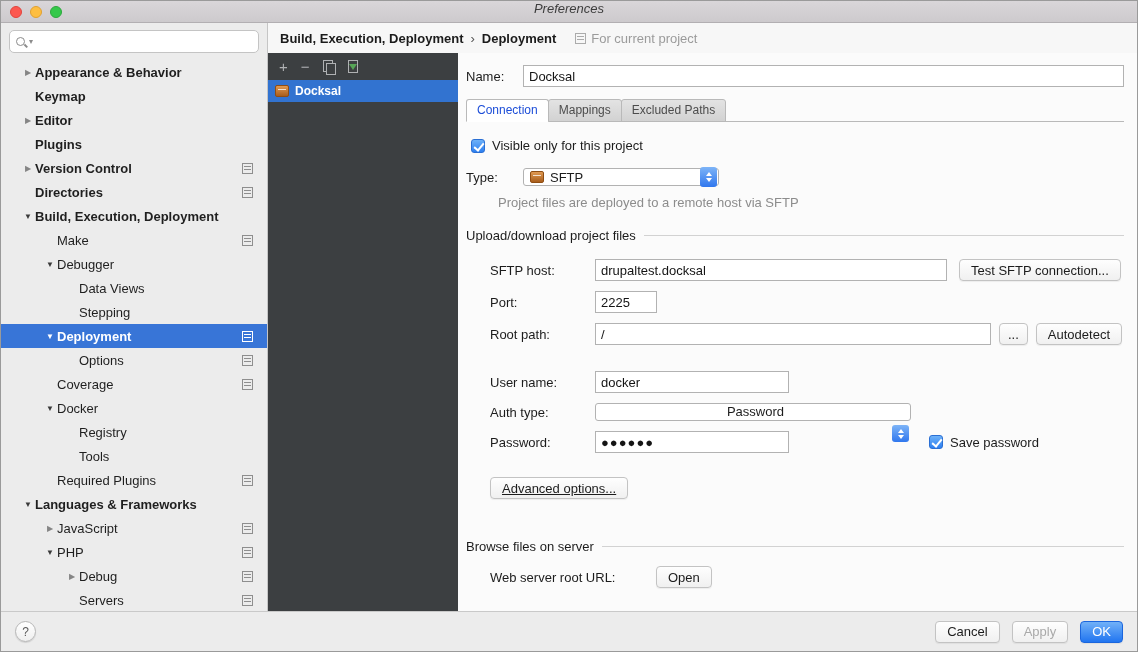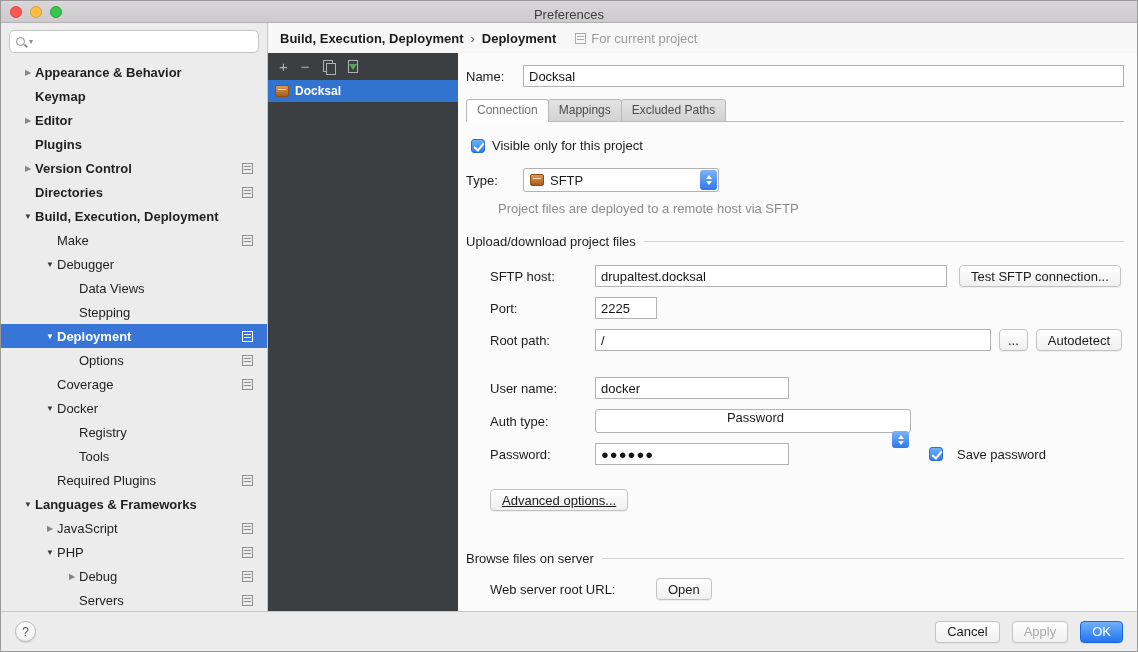--- a/index.html
+++ b/index.html
@@ -1,20 +1,20 @@
 <!DOCTYPE html>
 <html><head>
 <meta charset="utf-8">
 <style>
   * { box-sizing: border-box; }
   body { margin:0; font-family:"Liberation Sans",sans-serif; }
   .window { width:1138px; height:652px; display:flex; flex-direction:column; background:#ececec; overflow:hidden; border:1px solid #9a9a9a; }
 
   
-  .titlebar { flex:0 0 22px; height:22px; background:linear-gradient(#d9d6d9,#cdcacd); border-bottom:1px solid #b2afb2; position:relative; display:flex; align-items:flex-end; justify-content:center; }
+  .titlebar { flex:0 0 22px; height:22px; background:linear-gradient(#d9d6d9,#cdcacd); border-bottom:1px solid #b2afb2; position:relative; display:flex; align-items:flex-start; justify-content:center;font-style:italic; }
   .traffic { position:absolute; left:9px; top:5px; display:flex; gap:8px; }
   .light { width:12px; height:12px; border-radius:50%; }
   .light.red { background:#fc5850; border:1px solid #e2443d; }
   .light.yellow { background:#fdbe41; border:1px solid #e0a131; }
   .light.green { background:#35c84a; border:1px solid #2ca83d; }
   .win-title { font-size:13px; color:#3d3d3d; }
 
   
   .body { flex:1; display:flex; min-height:0; }
 
@@ -68,28 +68,28 @@
   .form { flex:1; background:#fbfbfb; padding:0 13px 0 8px; overflow:hidden; font-size:13px; color:#1c1c1c; }
   .frow { display:flex; align-items:center; }
   .f-input { height:22px; border:1px solid #b2b2b2; background:#fff; padding:0 5px; font:13px "Liberation Sans",sans-serif; color:#141414; }
   .lblA { width:57px; flex:0 0 57px; }
   .lblB { width:105px; flex:0 0 105px; }
   .name-row { margin-top:12px; }
   .name-row .f-input { flex:1; }
 
   .tabs { margin-top:12px; display:flex; border-bottom:1px solid #b9b9b9; align-items:flex-end; }
   .tab { padding:3px 10px 4px; font-size:12px; border:1px solid #b9b9b9; background:linear-gradient(#e3e3e3,#d2d2d2); color:#4c4c4c; margin-right:-1px; border-radius:3px 3px 0 0; margin-bottom:-1px; }
-  .tab.selected { background:#fff; border-bottom:1px solid #fff; color:#737373; }
+  .tab.selected { background:#fff; border-bottom:1px solid #fff; color:#1d4ed8; }
 
   .checkbox-row { margin-top:16px; gap:7px; padding-left:5px; }
   .cb { width:14px; height:14px; border-radius:3px; background:linear-gradient(#6db1f8,#2d7ff0); border:1px solid #2a6fd4; position:relative; display:inline-block; flex:0 0 14px; }
   .cb::after { content:""; position:absolute; left:4px; top:1px; width:4px; height:8px; border-right:2px solid #fff; border-bottom:2px solid #fff; transform:rotate(40deg); }
 
   .type-row { margin-top:15px; }
-  .combo { height:24px; display:flex; align-items:center; border:1px solid #b2b2b2; border-radius:3px; background:#fff; padding:0 1px 0 6px; gap:6px; }
+  .combo { height:18px; display:flex; align-items:center; border:1px solid #b2b2b2; border-radius:3px; background:#fff; padding:0 1px 0 6px; gap:6px; }
   .combo-type { width:196px; }
   .combo-auth { width:316px;flex-direction:column; }
   .stepper { width:17px; height:20px; margin-left:auto; background:linear-gradient(#7db4f7,#3077ee); border-radius:3px; display:flex; flex-direction:column; align-items:center; justify-content:center; gap:2px; flex:0 0 17px; }
   .tri-up { width:0; height:0; border-left:3.5px solid transparent; border-right:3.5px solid transparent; border-bottom:4px solid #fff; }
   .tri-down { width:0; height:0; border-left:3.5px solid transparent; border-right:3.5px solid transparent; border-top:4px solid #fff; }
 
   .helptext { margin-top:9px; margin-left:32px; color:#8c8c8c; }
 
   .section { margin-top:18px; display:flex; align-items:center; gap:8px; }
   .section-line { flex:1; border-top:1px solid #d2d2d2; }
@@ -110,21 +110,21 @@
   .browse-section { margin-top:40px; }
   .web-row { margin-top:12px; }
   .lblC { width:148px; flex:0 0 148px; }
   .web-row .f-input { width:420px; }
 
   .btn { height:22px; padding:0 11px; border:1px solid #c3c3c3; border-radius:4px; background:linear-gradient(#fefefe,#f0f0f0); font:13px "Liberation Sans",sans-serif; color:#1c1c1c; box-shadow:0 1px 1px rgba(0,0,0,.06); }
   .btn.primary { background:linear-gradient(#71b1f8,#2175f0); border-color:#1b66dd; color:#fff; }
   .btn.disabled { color:#a9a9a9; }
   .btn.small { padding:0 8px; }
   .gap12 { margin-left:12px; } .gap8 { margin-left:8px; } .gap18 { margin-left:18px; }
-  .savepass { margin-left:140px; display:flex; align-items:center; gap:14px; }
+  .savepass { margin-left:140px; display:flex; align-items:center; gap:7px; }
 
   
   .footer { flex:0 0 40px; height:40px; background:#ececec; border-top:1px solid #c9c9c9; display:flex; align-items:center; padding:0 14px; gap:12px; }
   .help-btn { width:21px; height:21px; border-radius:50%; background:linear-gradient(#ffffff,#efefef); border:1px solid #b7b7b7; display:flex; align-items:center; justify-content:center; font-size:12px; color:#5a5a5a; box-shadow:0 1px 1px rgba(0,0,0,.12); }
   .f-spacer { flex:1; }
 </style>
 </head>
 <body>
 
 <div class="window">

